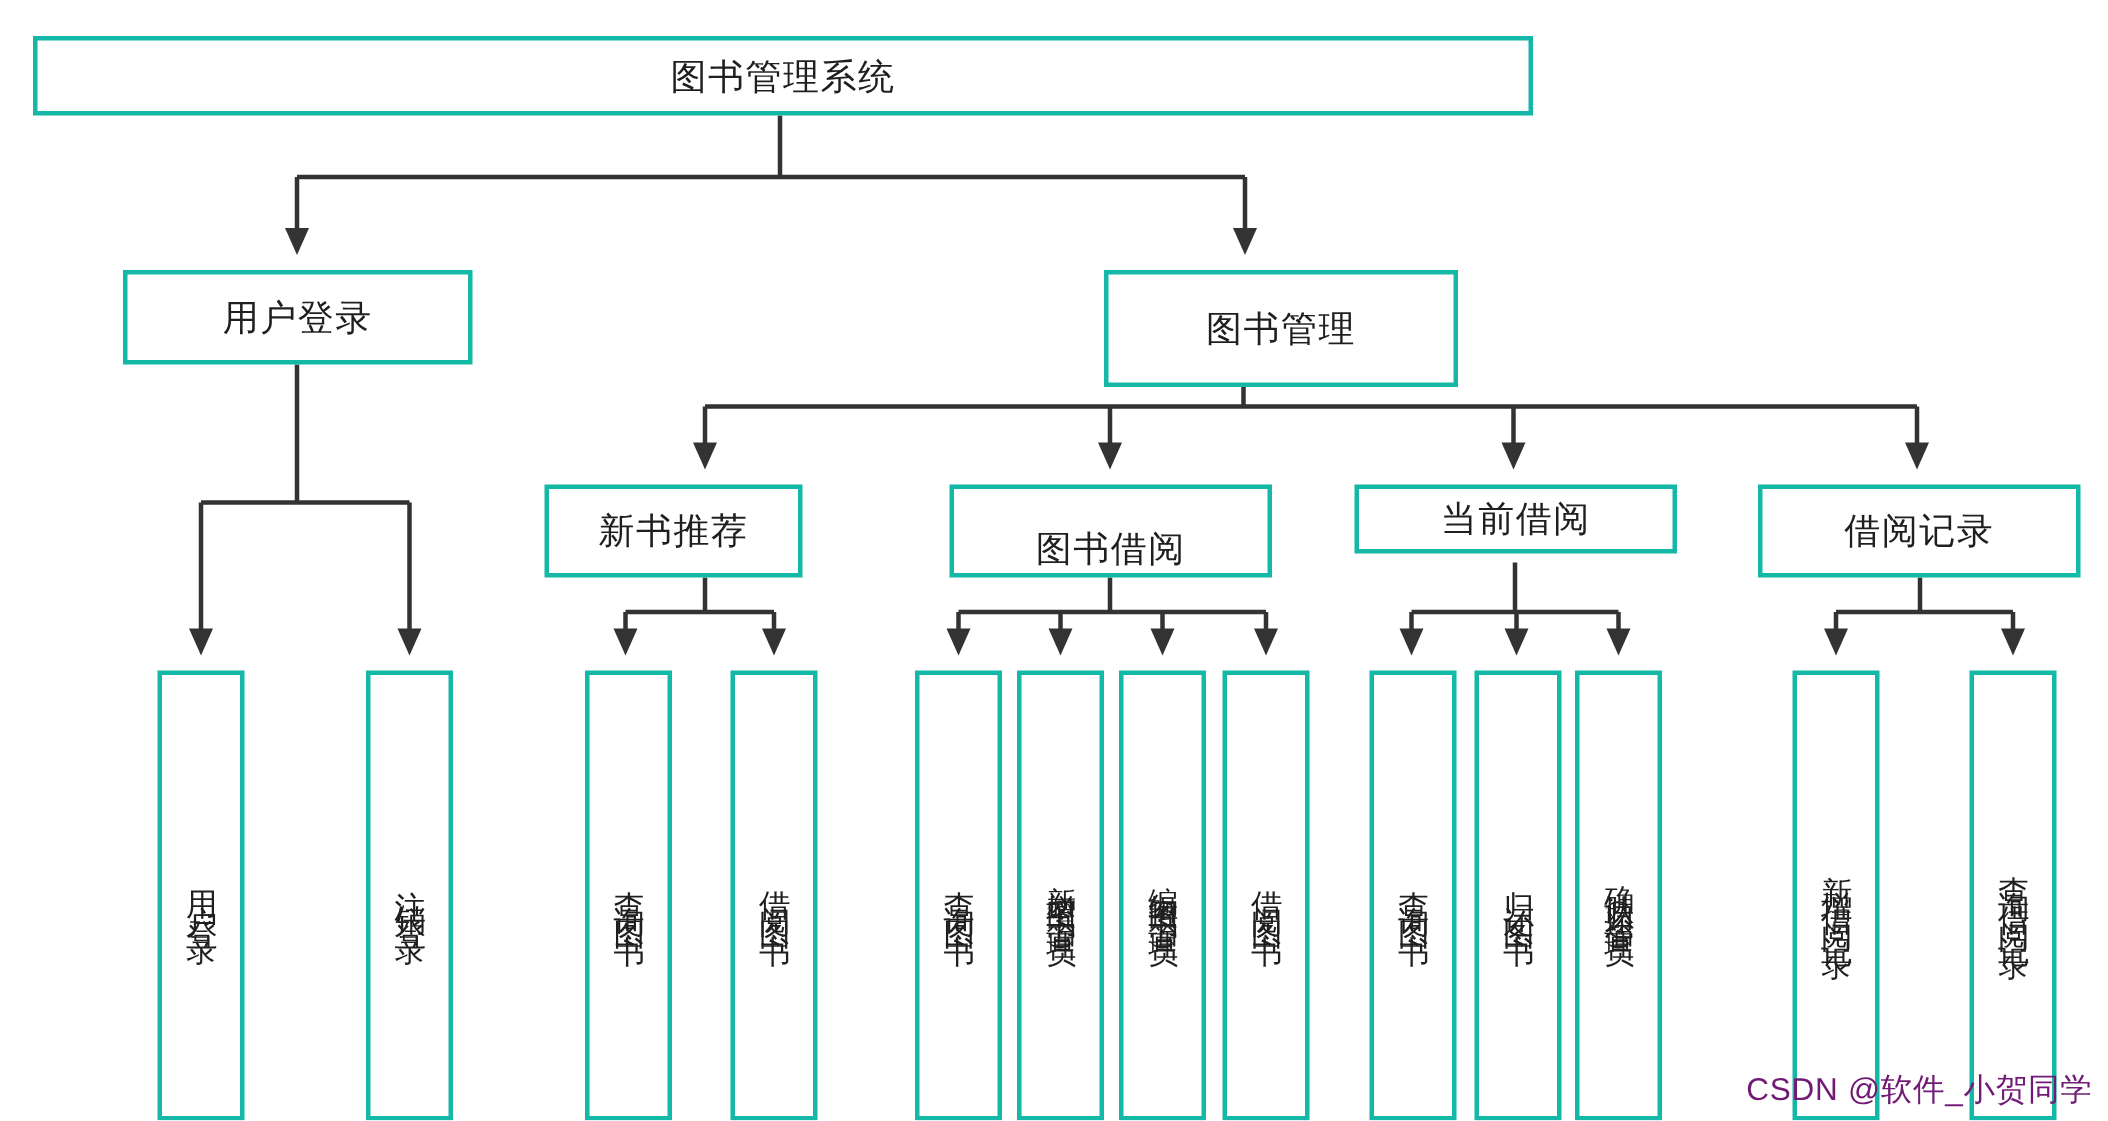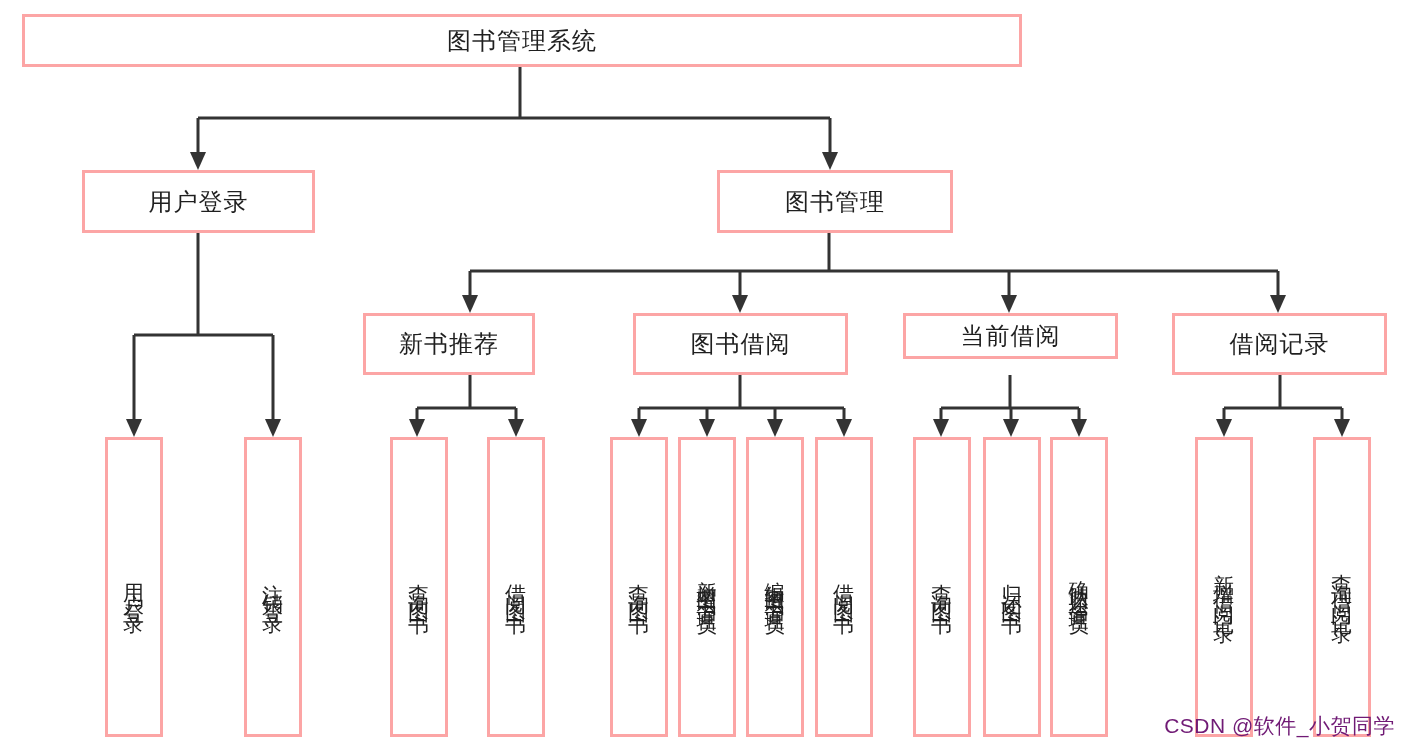--- a/index.html
+++ b/index.html
@@ -13,25 +13,26 @@
   }
   .wires {
     position: absolute;
     left: 0; top: 0;
     width: 1405px; height: 747px;
   }
   .box {
     position: absolute;
     box-sizing: border-box;
     background: #ffffff;
-    border: 3px solid #fca5a5;
+    border: 3px solid #14b8a6;
     display: flex;
     align-items: center;
     justify-content: center;
     color: #1f1f1f;
+    margin-top: 10px;
   }
   .hlabel {
     font-size: 24px;
     letter-spacing: 1px;
     white-space: nowrap;
   }
   .vtext {
     writing-mode: vertical-lr;
     text-orientation: mixed;
     font-size: 21px;
@@ -89,28 +90,28 @@
       </g>
   </svg>
 
   <div class="box" style="left:22px; top:14px; width:1000px; height:53px;">
     <span class="hlabel">图书管理系统</span>
   </div>
 
   <div class="box" style="left:82px; top:170px; width:233px; height:63px;">
     <span class="hlabel">用户登录</span>
   </div>
-  <div class="box" style="left:717px; top:170px; width:236px; height:63px;">
+  <div class="box" style="left:736px; top:170px; width:236px; height:78px;">
     <span class="hlabel">图书管理</span>
   </div>
 
   <div class="box" style="left:363px; top:313px; width:172px; height:62px;">
     <span class="hlabel">新书推荐</span>
   </div>
-  <div class="box" style="left:633px; top:313px; width:215px; height:62px;">
+  <div class="box" style="left:633px; top:313px; width:215px; height:62px;align-items:flex-end;">
     <span class="hlabel">图书借阅</span>
   </div>
   <div class="box" style="left:903px; top:313px; width:215px; height:46px;">
     <span class="hlabel">当前借阅</span>
   </div>
   <div class="box" style="left:1172px; top:313px; width:215px; height:62px;">
     <span class="hlabel">借阅记录</span>
   </div>
 
   <div class="box" style="left:105px; top:437px; width:58px; height:300px;">

